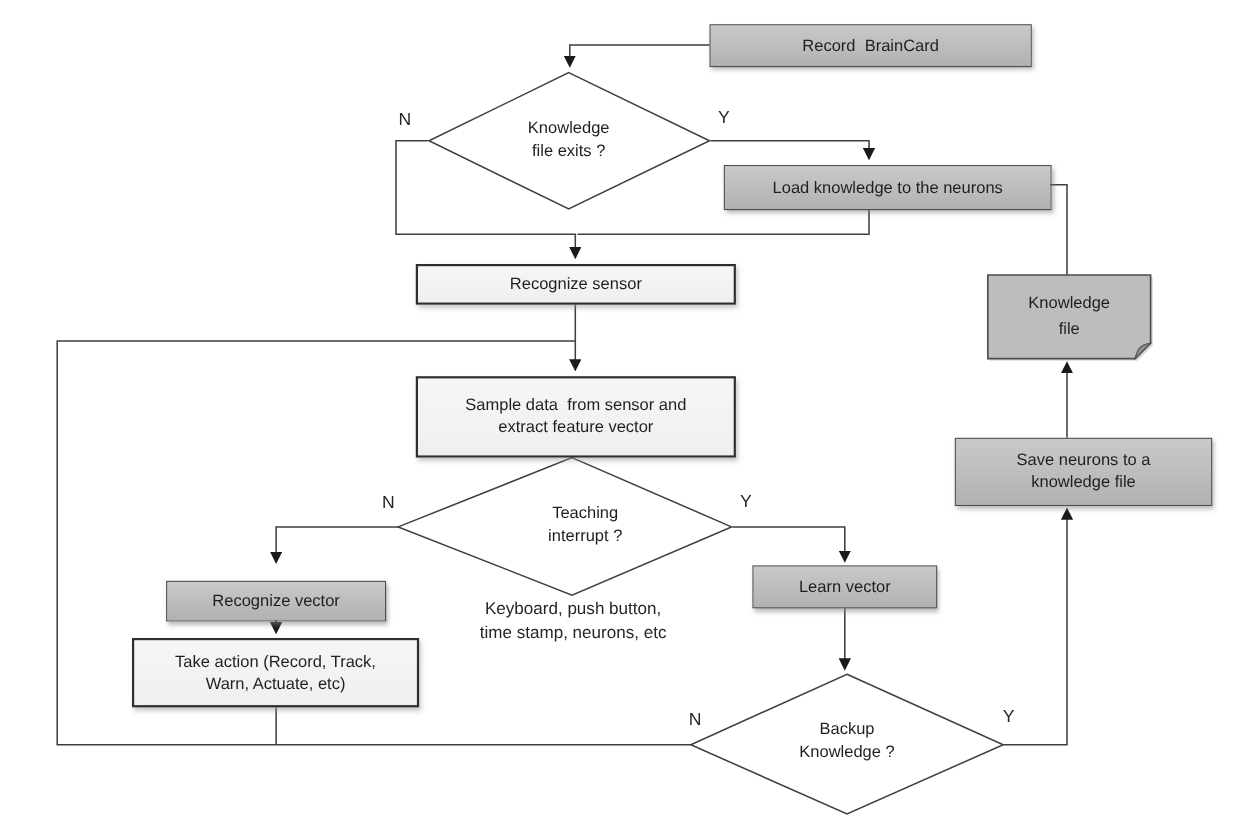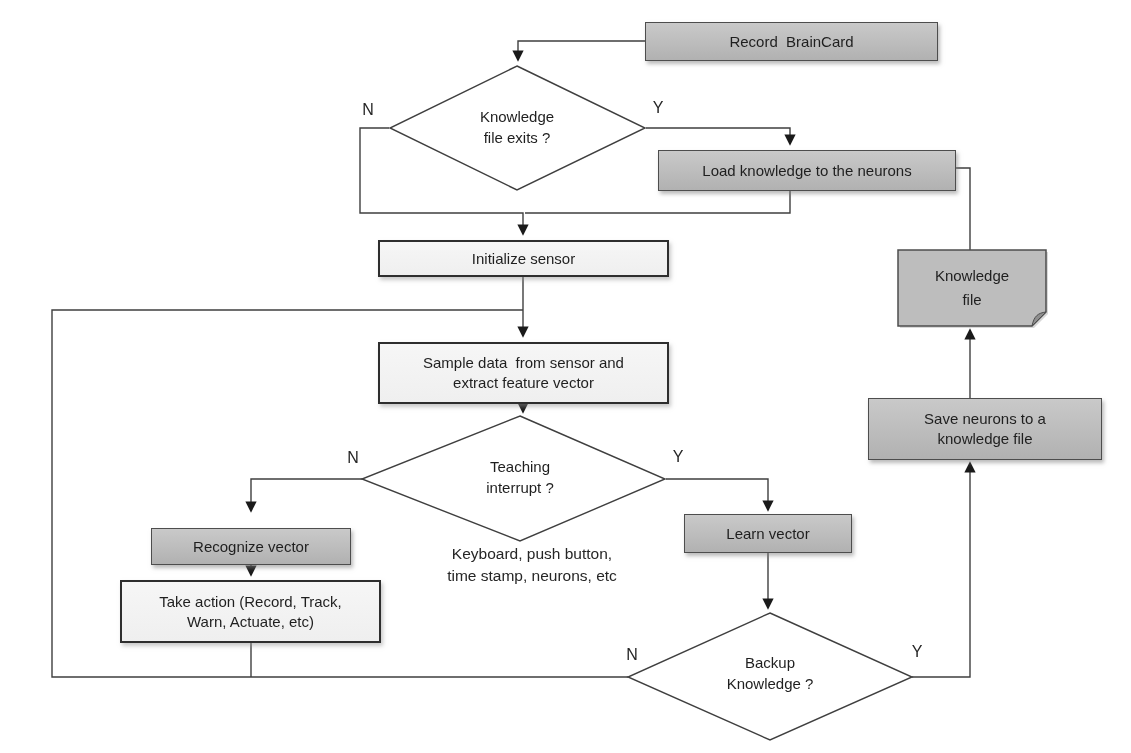--- a/index.html
+++ b/index.html
@@ -78,24 +78,24 @@
 
   <div class="node dark" style="left:645px;top:22px;width:293px;height:39px;">
     <span class="lbl">Record  BrainCard</span>
   </div>
 
   <div class="node dark" style="left:640px;top:150px;width:298px;height:41px;margin-left:18px;">
     <span class="lbl">Load knowledge to the neurons</span>
   </div>
 
   <div class="node light" style="left:378px;top:240px;width:291px;height:37px;">
-    <span class="lbl">Initialize sensor</span>
+    <span class="lbl">Recognize sensor</span>
   </div>
 
-  <div class="node light" style="left:378px;top:342px;width:291px;height:62px;">
+  <div class="node light" style="left:378px;top:342px;width:291px;height:74px;">
     <span class="lbl">Sample data  from sensor and</span>
     <span class="lbl">extract feature vector</span>
   </div>
 
   <div class="node dark" style="left:151px;top:517px;width:200px;height:37px;margin-top:11px;">
     <span class="lbl">Recognize vector</span>
   </div>
 
   <div class="node light" style="left:120px;top:580px;width:261px;height:63px;">
     <span class="lbl">Take action (Record, Track,</span>
@@ -114,35 +114,35 @@
   <div class="node plain" style="left:898px;top:254px;width:148px;height:68px;line-height:24px;">
     <span class="lbl">Knowledge</span>
     <span class="lbl">file</span>
   </div>
 
   <div class="dlabel" style="left:437px;top:106px;width:160px;">
     <span class="lbl">Knowledge</span>
     <span class="lbl">file exits ?</span>
   </div>
 
-  <div class="dlabel" style="left:440px;top:456px;width:160px;">
+  <div class="dlabel" style="left:452px;top:456px;width:160px;">
     <span class="lbl">Teaching</span>
     <span class="lbl">interrupt ?</span>
   </div>
 
   <div class="dlabel" style="left:690px;top:652px;width:160px;">
     <span class="lbl">Backup</span>
     <span class="lbl">Knowledge ?</span>
   </div>
 
   <div class="float-label" style="left:358px;top:100px;">N</div>
   <div class="float-label" style="left:648px;top:98px;">Y</div>
   <div class="float-label" style="left:343px;top:448px;">N</div>
   <div class="float-label" style="left:668px;top:447px;">Y</div>
   <div class="float-label" style="left:622px;top:645px;">N</div>
   <div class="float-label" style="left:907px;top:642px;">Y</div>
 
-  <div class="annotation" style="left:424px;top:543px;width:216px;text-align:center;">
+  <div class="annotation" style="left:413px;top:543px;width:216px;text-align:center;">
     <span class="lbl">Keyboard, push button,</span>
     <span class="lbl">time stamp, neurons, etc</span>
   </div>
 
 </div>
 
 </body></html>

